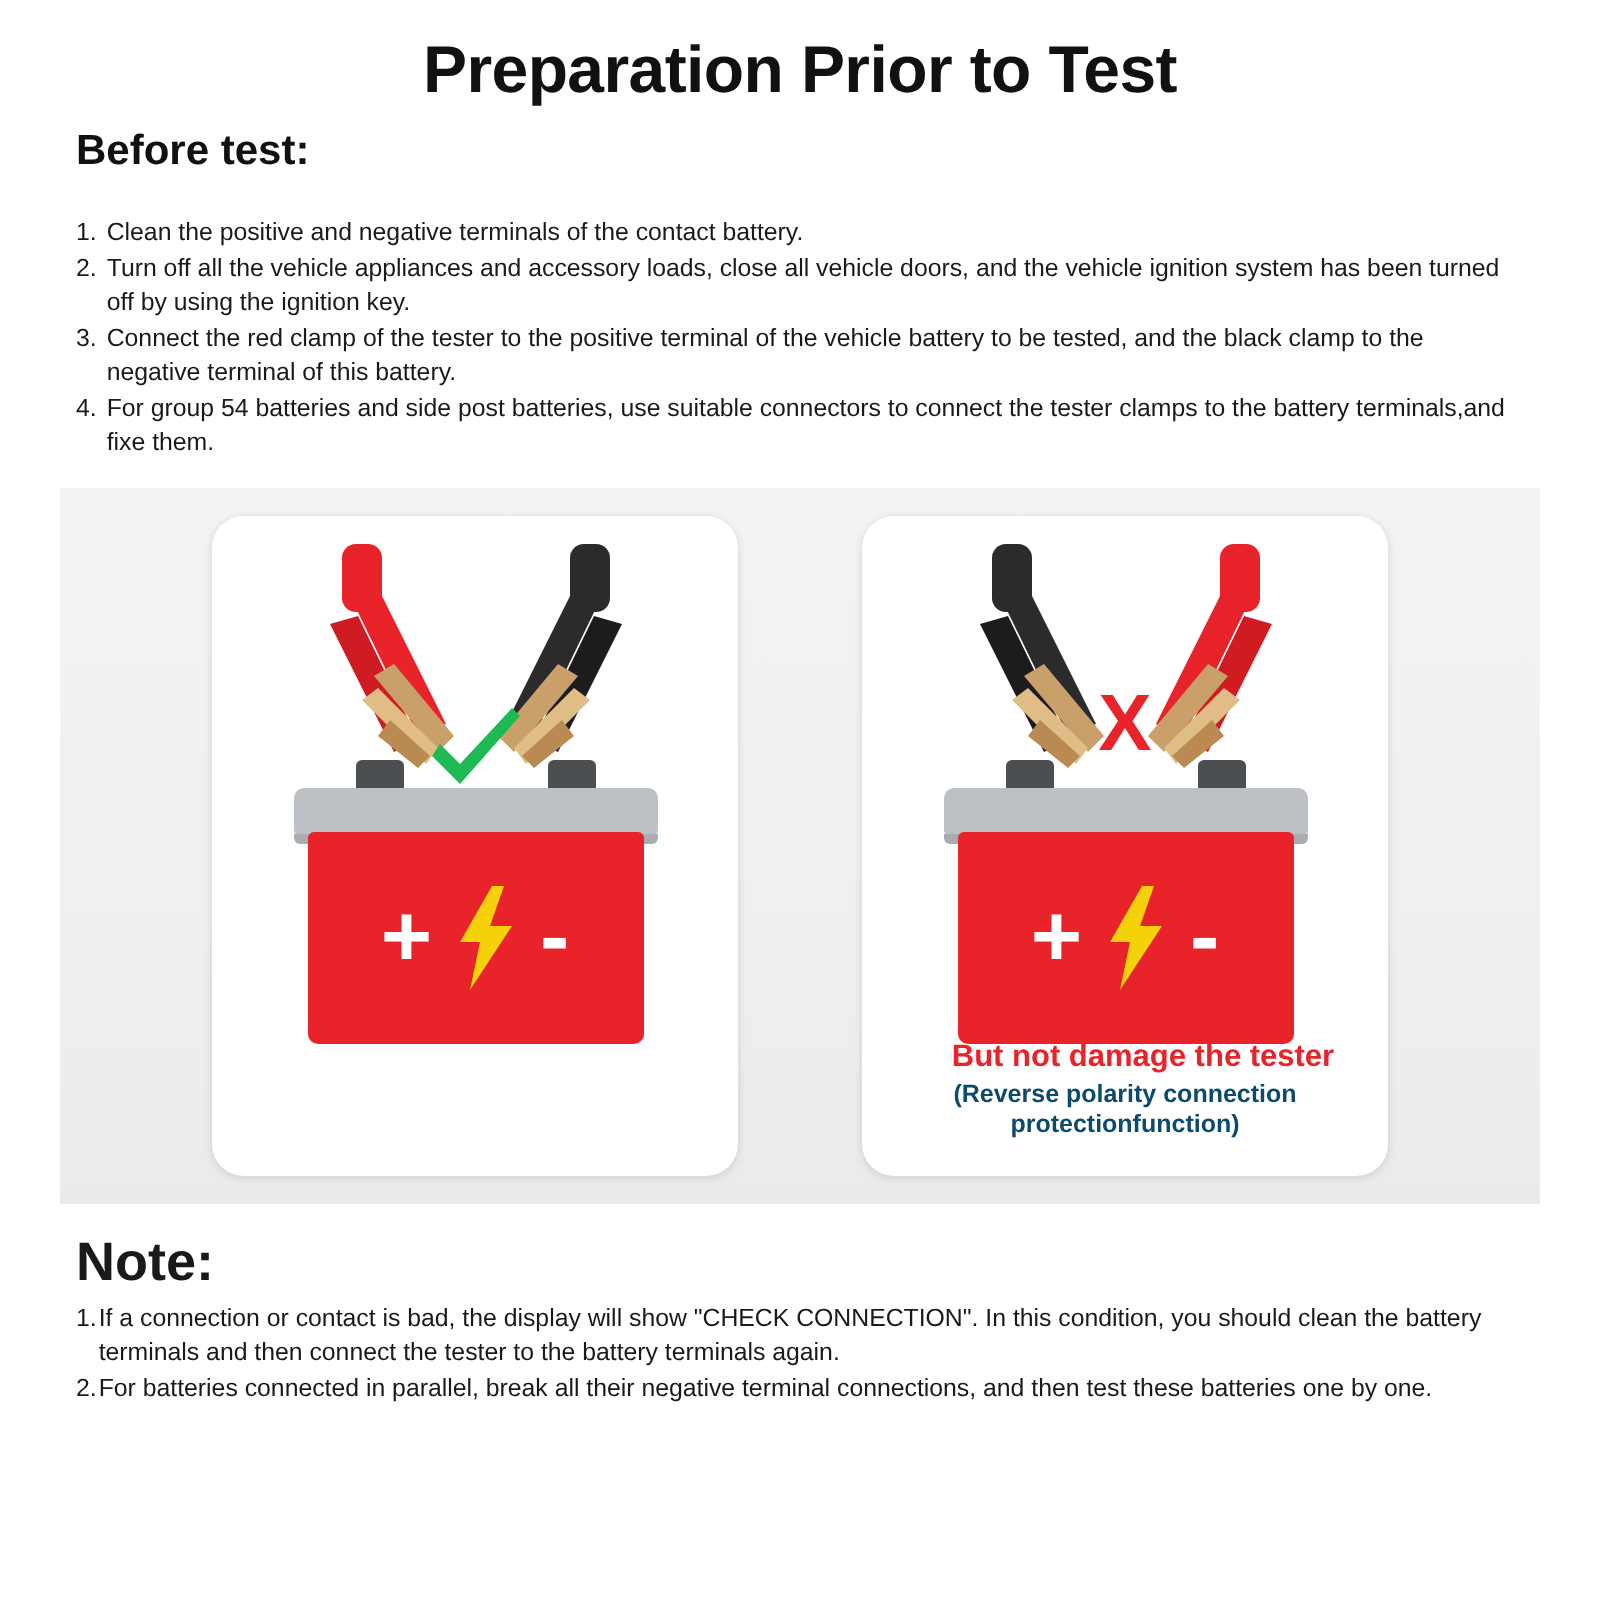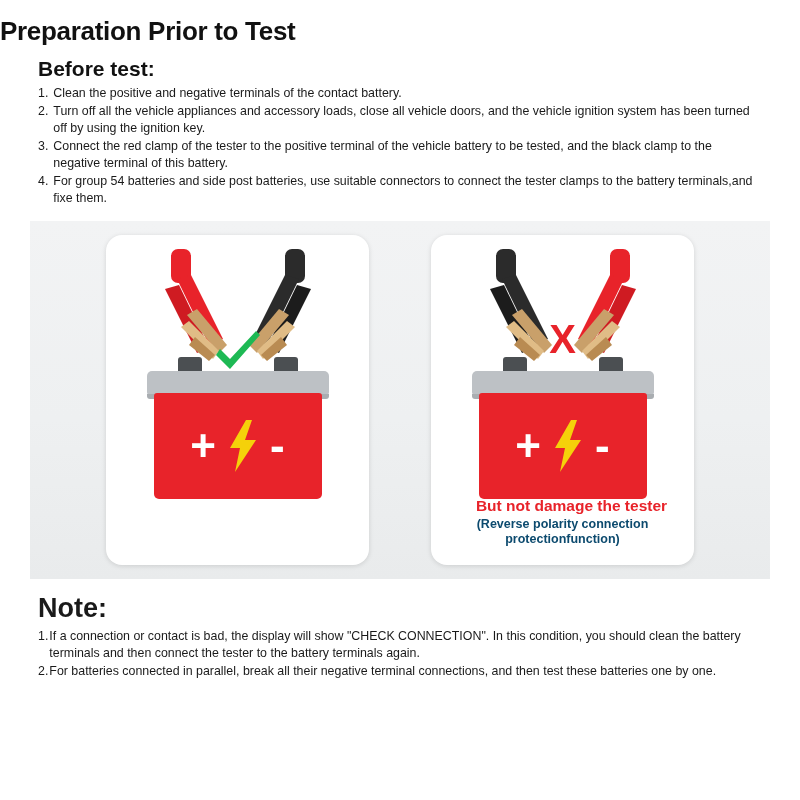--- a/index.html
+++ b/index.html
@@ -12,33 +12,34 @@
     overflow: hidden;
   }
   .page {
     position: relative;
     width: 800px; height: 800px;
     padding: 0;
   }
 
   
   .title {
-    font-size: 26px;
+    text-align: center;
+    font-size: 33px;
     font-weight: bold;
     letter-spacing: -0.3px;
     padding-top: 16px;
     padding-bottom: 6px;
     color: #111;
   }
 
   
   .section-head {
     font-size: 21px;
     font-weight: bold;
-    margin: 4px 0 4px 38px;
+    margin: 4px 0 20px 38px;
     color: #111;
   }
 
   
   .list {
     margin: 0 40px 0 38px;
   }
   .list-item {
     display: flex;
     font-size: 12.4px;

